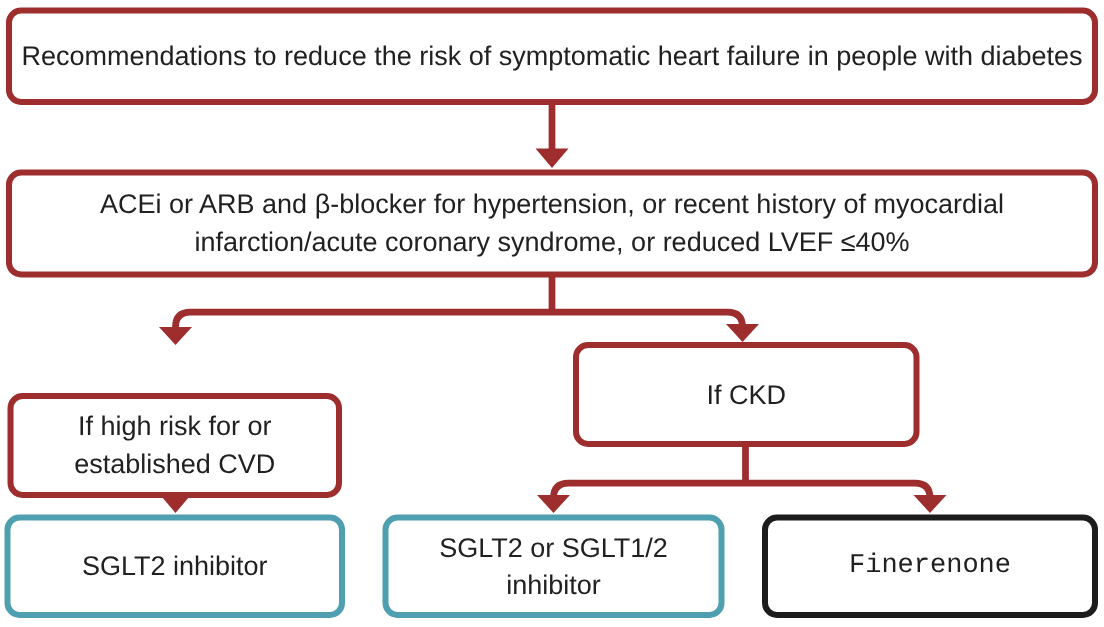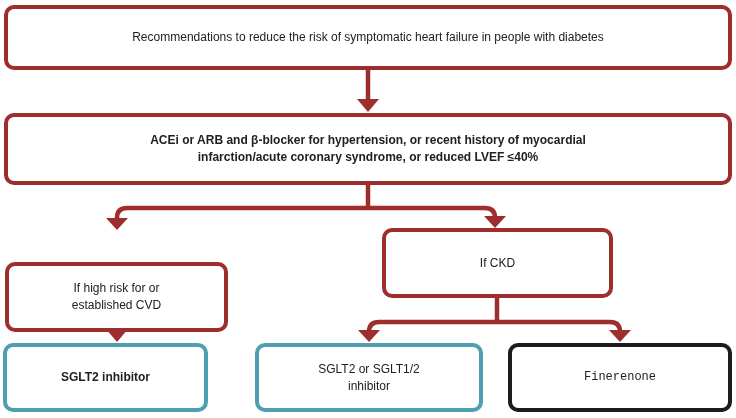--- a/index.html
+++ b/index.html
@@ -13,21 +13,21 @@
   #connectors{position:absolute;left:0;top:0;width:736px;height:418px;z-index:1;}
   #connectors path{fill:none;stroke:var(--red);stroke-width:4.5;}
   #connectors polygon{fill:var(--red);stroke:none;}
   .box{
     position:absolute;
     background:#fff;
     border-radius:10px;
     display:flex;align-items:center;justify-content:center;
     text-align:center;
     color:var(--text);
-    font-size:12px;
+    font-size:18px;
     line-height:1.38;
     z-index:2;
     box-sizing:border-box;
   }
   .box .lbl{white-space:pre-line;display:block;}
   .border-red{border:4px solid var(--red);}
   .border-teal{border:4px solid var(--teal);}
   .border-black{border:4px solid var(--black);}
 </style>
 </head>
@@ -60,34 +60,34 @@
       <polygon points="358,330 380,330 369,342"></polygon>
       <polygon points="609,330 631,330 620,342"></polygon>
     </g>
   </svg>
 
   <div class="box border-red" style="left:4px;top:5px;width:728px;height:65px;">
     <span class="lbl">Recommendations to reduce the risk of symptomatic heart failure in people with diabetes</span>
   </div>
 
   <div class="box border-red" style="left:4px;top:113px;width:728px;height:72px;">
-    <span class="lbl" style="max-width:640px;font-weight:bold;">ACEi or ARB and β-blocker for hypertension, or recent history of myocardial
+    <span class="lbl" style="max-width:640px;">ACEi or ARB and β-blocker for hypertension, or recent history of myocardial
 infarction/acute coronary syndrome, or reduced LVEF ≤40%</span>
   </div>
 
   <div class="box border-red" style="left:5px;top:230px;width:223px;height:70px;margin-top:32px;">
     <span class="lbl">If high risk for or
 established CVD</span>
   </div>
 
   <div class="box border-red" style="left:382px;top:228px;width:231px;height:70px;">
     <span class="lbl">If CKD</span>
   </div>
 
-  <div class="box border-teal" style="left:3px;top:343px;width:205px;height:69px;font-weight:bold;">
+  <div class="box border-teal" style="left:3px;top:343px;width:227px;height:69px;">
     <span class="lbl">SGLT2 inhibitor</span>
   </div>
 
   <div class="box border-teal" style="left:255px;top:343px;width:228px;height:69px;">
     <span class="lbl">SGLT2 or SGLT1/2
 inhibitor</span>
   </div>
 
   <div class="box border-black" style="left:508px;top:343px;width:224px;height:69px;font-family:Liberation Mono, monospace;">
     <span class="lbl">Finerenone</span>

